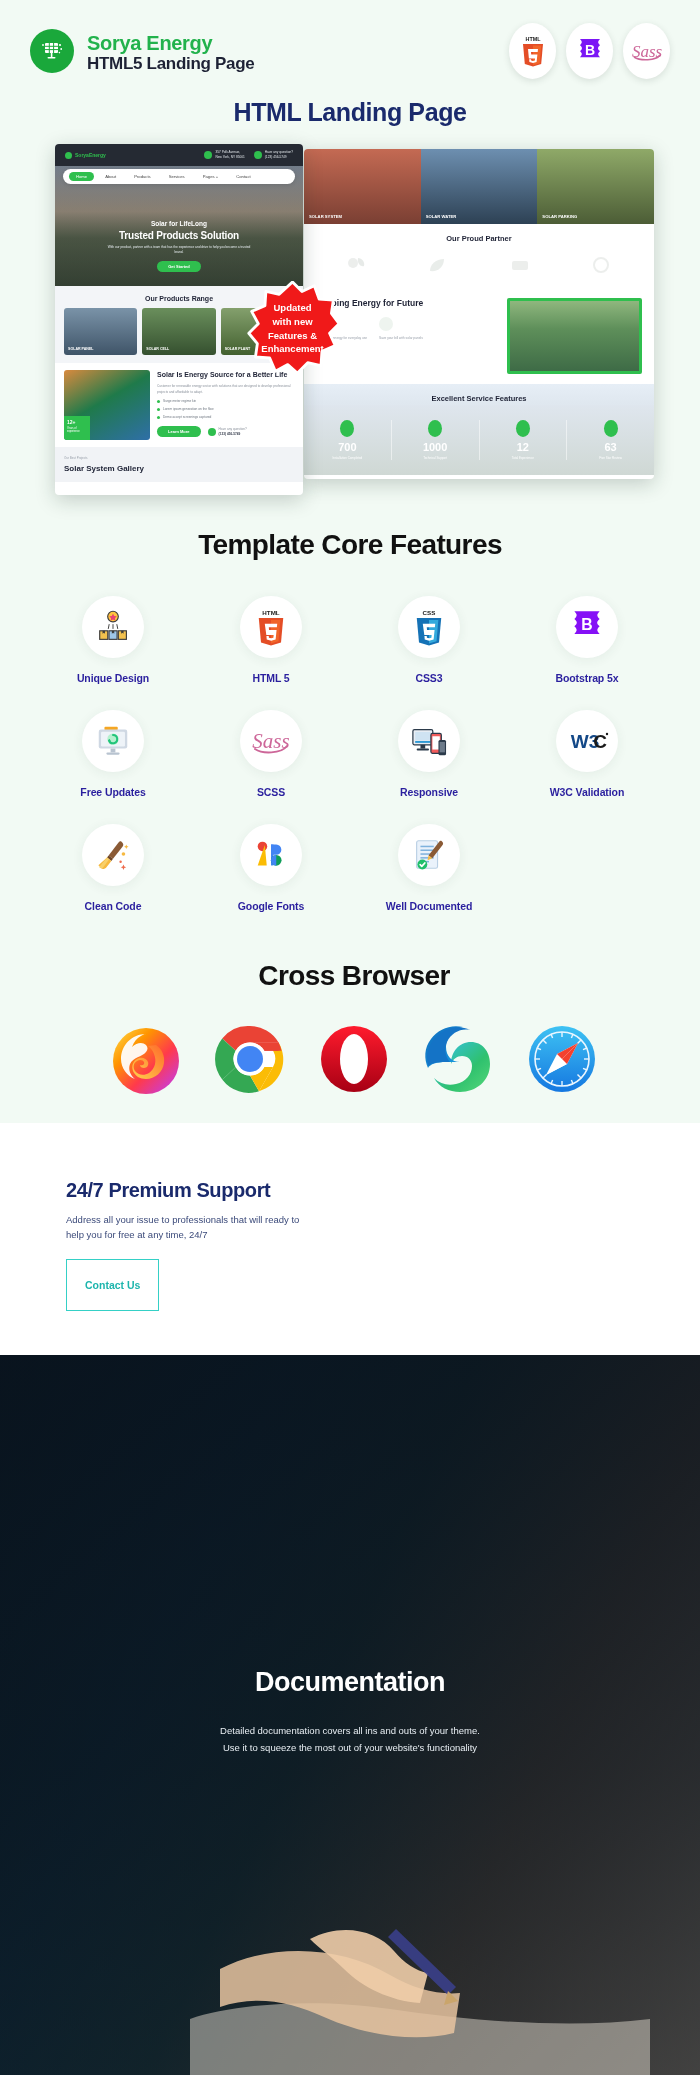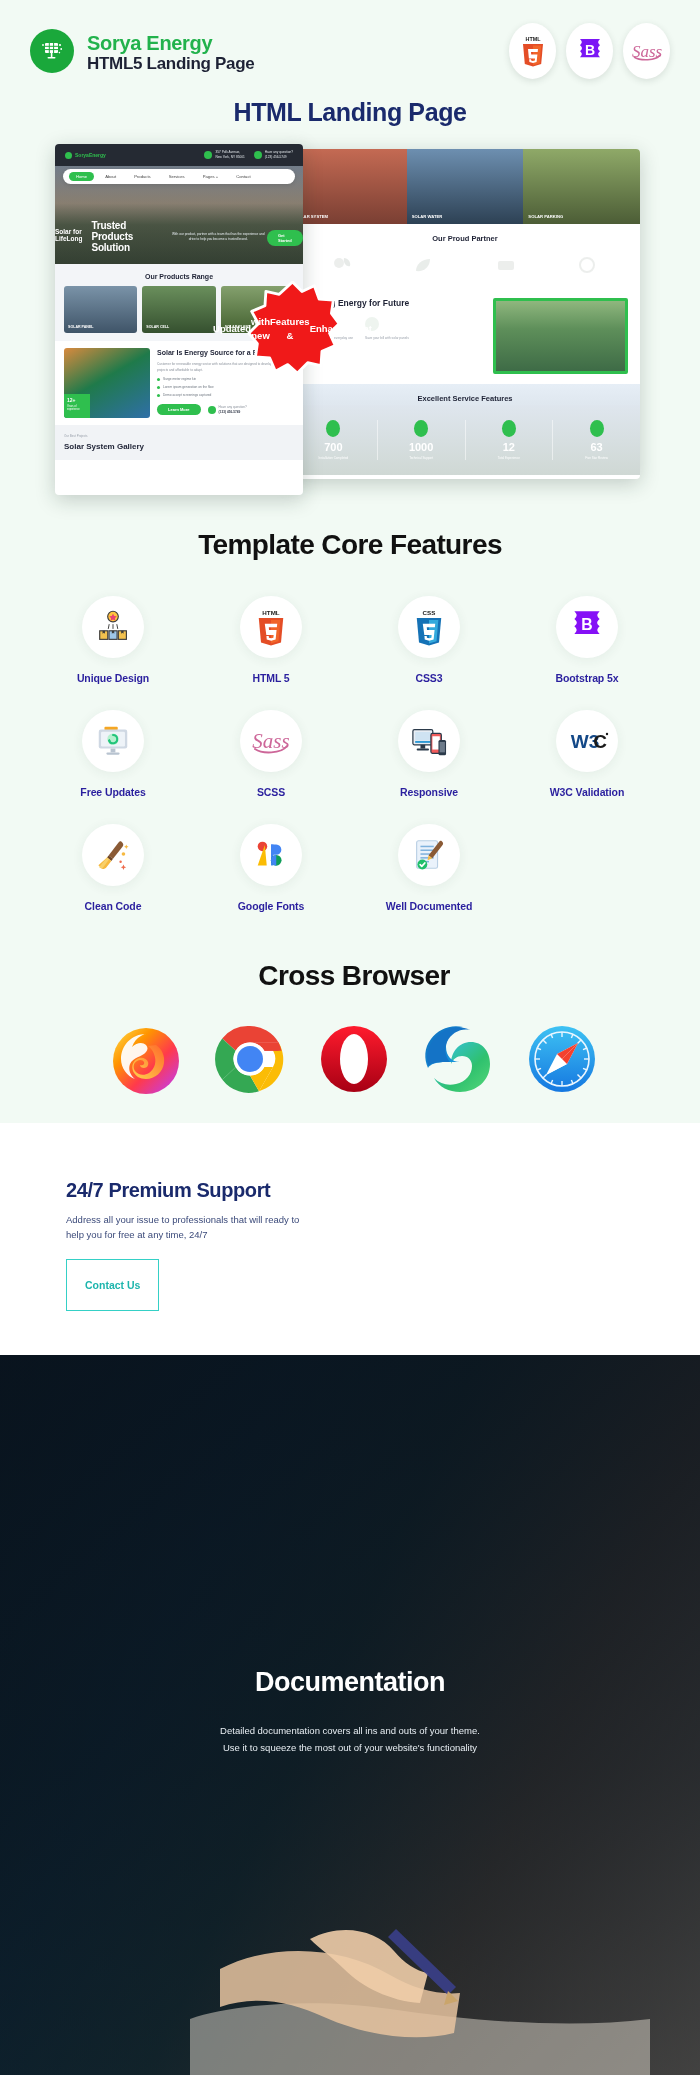--- a/index.html
+++ b/index.html
@@ -68,21 +68,21 @@
     padding: 0 30px;
   }
   .shot {
     position: absolute;
     border-radius: 4px;
     overflow: hidden;
     box-shadow: 0 5px 20px rgba(25,45,35,.22);
     background: #fff;
   }
   .shot-right {
-    left: 290px; top: 8px; width: 350px; height: 330px;
+    left: 304px; top: 8px; width: 350px; height: 330px;
   }
   .shot-left {
     left: 55px; top: 3px; width: 248px; height: 351px;
   }
   
   .mk-topbar {
     background: #252a33; height: 22px; display:flex;
     align-items:center; justify-content:space-between; padding:0 10px;
   }
   .mk-logo { display:flex; align-items:center; gap:3px; }
@@ -95,26 +95,26 @@
   .mk-nav {
     background:#fff; margin: 3px 8px 0 8px; border-radius: 11px; height: 15px;
     display:flex; align-items:center; gap: 4px; padding: 0 6px;
     box-shadow: 0 1px 4px rgba(0,0,0,.12);
   }
   .mk-nav span {
     font-size:4.2px; color:#444; padding: 2px 7px; border-radius: 8px;
   }
   .mk-nav span.active { background:#2fbf4e; color:#fff; }
   .mk-hero {
-    height: 98px; position:relative;
+    height: 120px; position:relative;
     background:
       linear-gradient(to bottom, rgba(20,25,35,.30), rgba(20,25,35,.45)),
       linear-gradient(to bottom,#9aa7b6 0%, #c9b79c 38%, #6c7a58 60%, #4e5f3f 100%);
     margin-top:-18px; padding-top: 40px;
-    display:flex; align-items:center; justify-content:center;
+    display:flex; flex-direction:column; align-items:center; justify-content:center;
   }
   .mk-hero-sm { color:#fff; font-size:6.5px; font-weight:800; }
   .mk-hero-lg { color:#fff; font-size:10px; font-weight:800; margin-top:3px; letter-spacing:-.2px;}
   .mk-hero-p { color:#e8eef2; font-size:3.2px; margin-top:4px; text-align:center; width:150px; line-height:1.6;}
   .mk-btn { margin-top:6px; background:#2fbf4e; color:#fff; font-size:4px; font-weight:700;
             padding:3px 11px; border-radius:9px; }
   .mk-sec-title { text-align:center; font-size:7px; font-weight:800; color:#1e2235; padding:9px 0 6px;}
   .mk-cards { display:flex; gap:5px; padding: 0 9px 8px; }
   .mk-card { flex:1; height:47px; border-radius:3px; position:relative; overflow:hidden; }
   .mk-card .cap { position:absolute; left:4px; bottom:4px; color:#fff; font-size:3.6px; font-weight:800;}
@@ -158,21 +158,21 @@
   .mr-stat .n { font-size:11px;font-weight:800;color:#fff;margin-top:4px;}
   .mr-stat .l { font-size:3px;color:#fff;margin-top:3px;}
   .mr-esf { text-align:center; font-size:7.5px; font-weight:800; color:#1e2235; padding:10px 0 2px;
             background: linear-gradient(to bottom,#e6eef6,#dfe7ef);}
 
   
   .starburst {
     position:absolute; left:245px; top:140px; width:95px; height:95px; z-index: 20;
   }
   .starburst .lbl {
-    position:absolute; inset:0; display:flex; 
+    position:absolute; inset:0; display:flex; flex-direction:column;
     align-items:center; justify-content:center;
     color:#fff; font-weight:800; font-size:9.5px; line-height:1.45; text-align:center;
   }
 
   
   .core-features { padding: 26px 0 10px 0; }
   .feat-grid {
     display:grid; grid-template-columns: repeat(4, 1fr);
     row-gap: 26px; padding: 34px 34px 6px 34px;
   }

